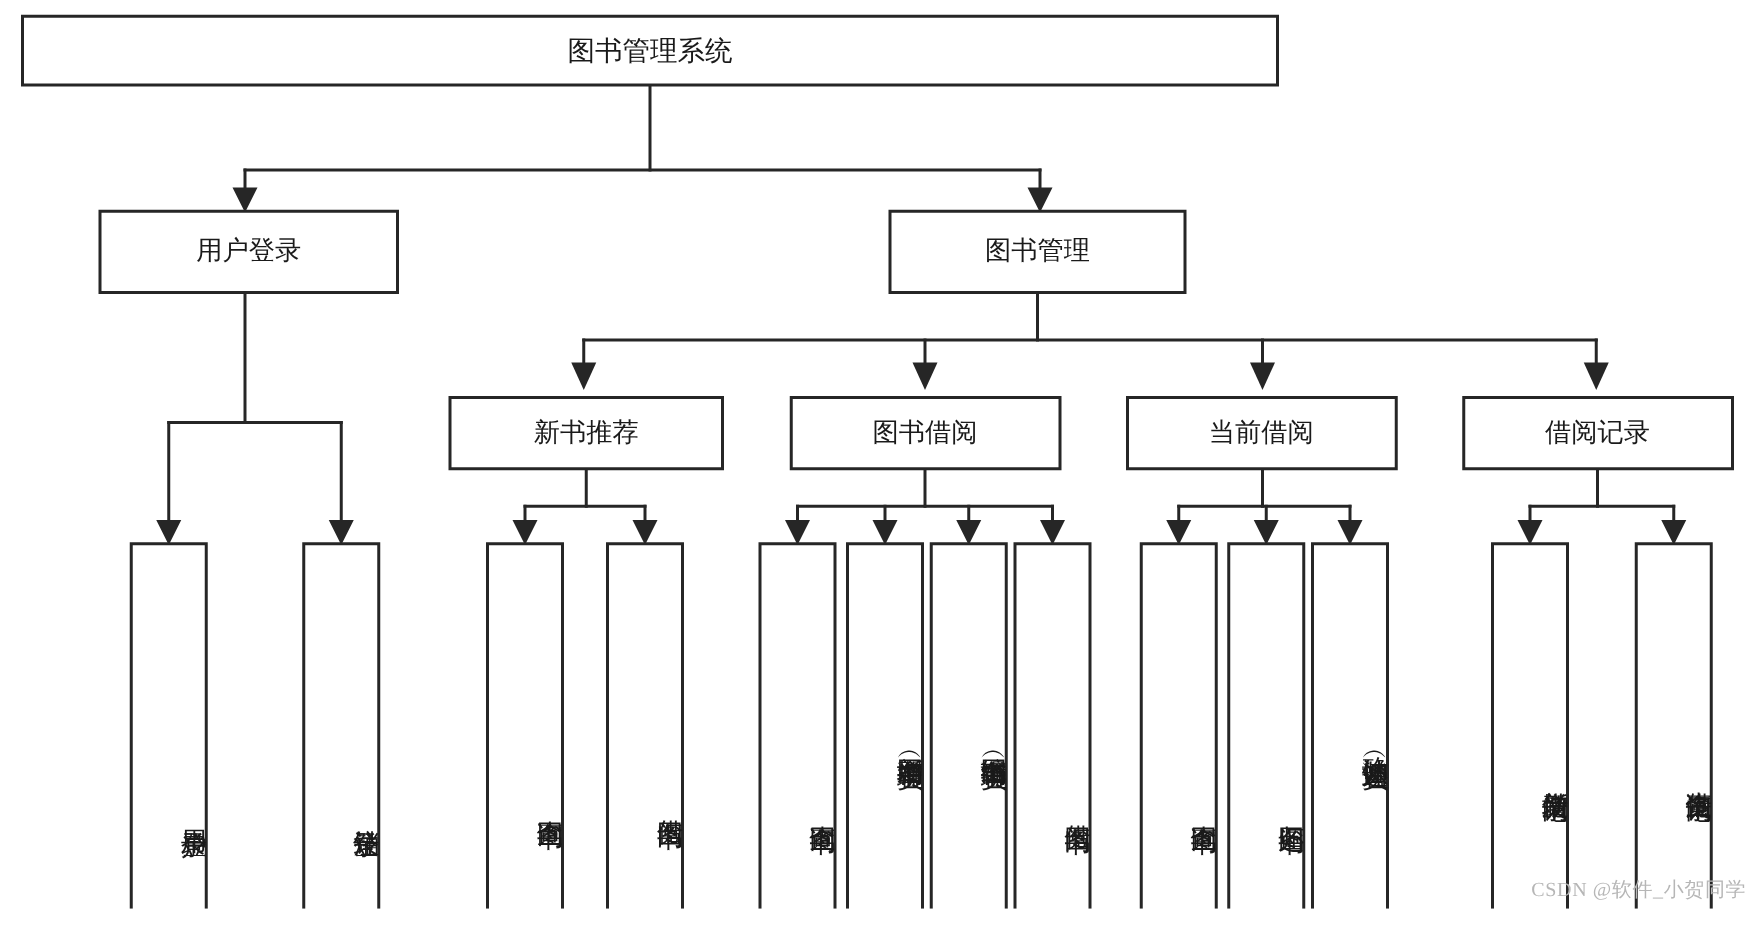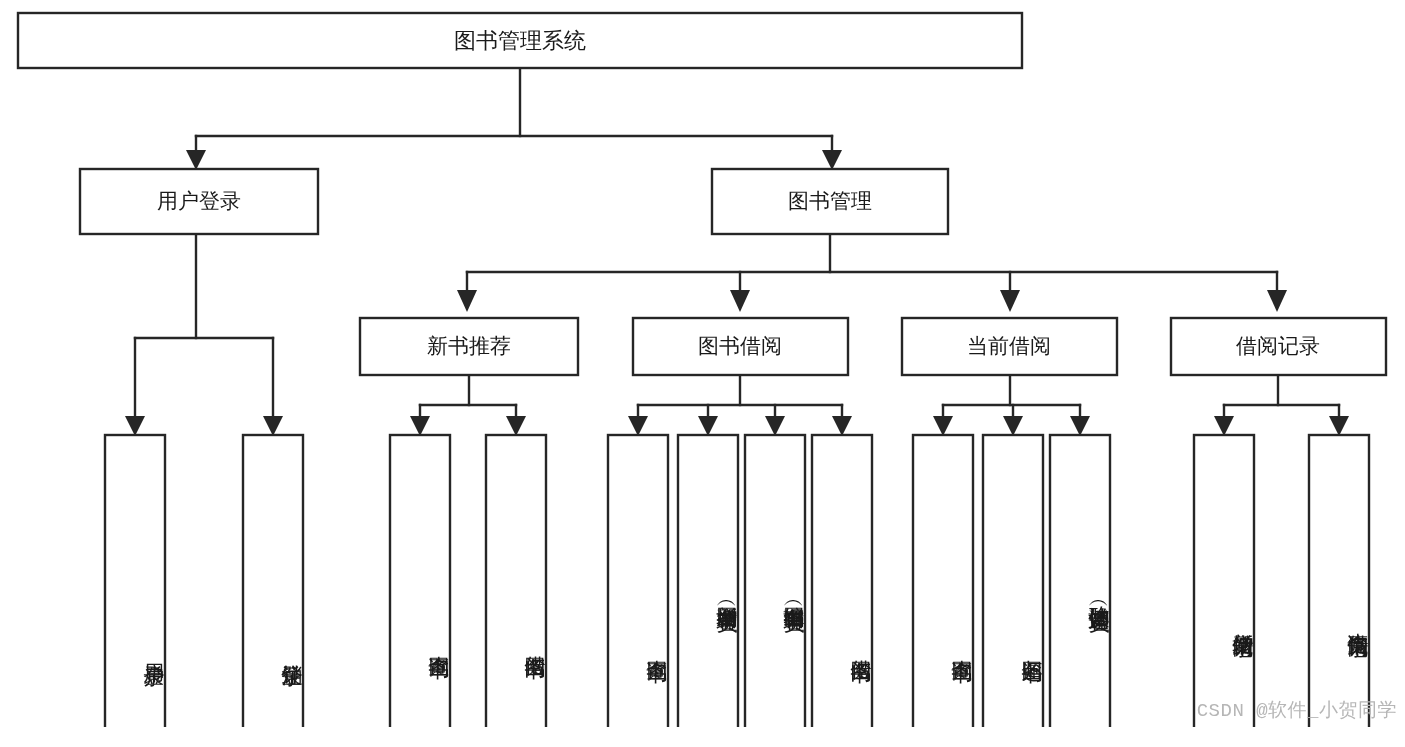--- a/index.html
+++ b/index.html
@@ -66,22 +66,22 @@
     line-height: 1.04;
     color: #1a1a1a;
     letter-spacing: 1px;
     white-space: nowrap;
     pointer-events: none;
   }
   .watermark {
     position: absolute;
     right: 8px;
     bottom: 4px;
-    font-family: Liberation Mono, monospace;
-    font-size: 19px;
+    font-family: Liberation Serif, serif;
+    font-size: 16px;
     color: #b6b6b6;
     letter-spacing: 0.5px;
     white-space: nowrap;
   }
 </style>
 </head>
 <body>
 
 <div id="diagram-root">
 

